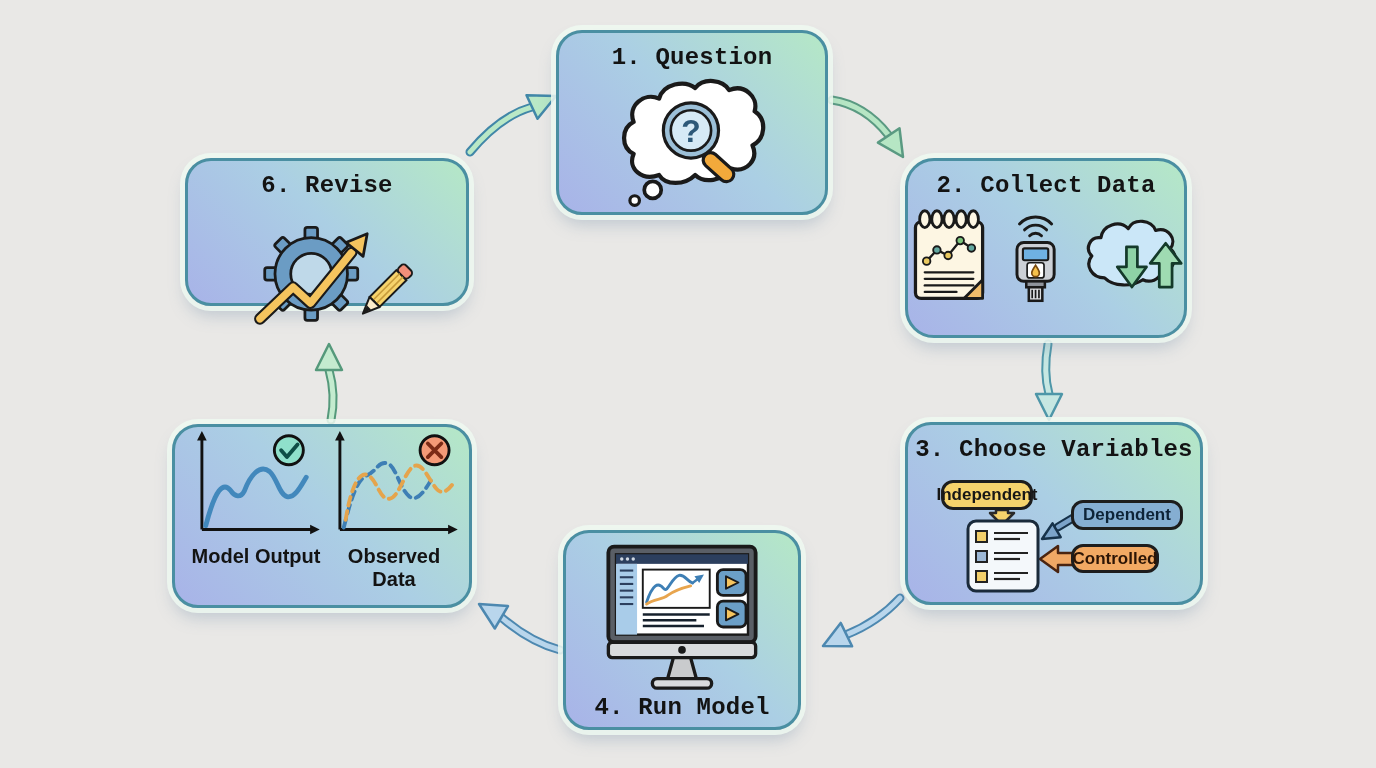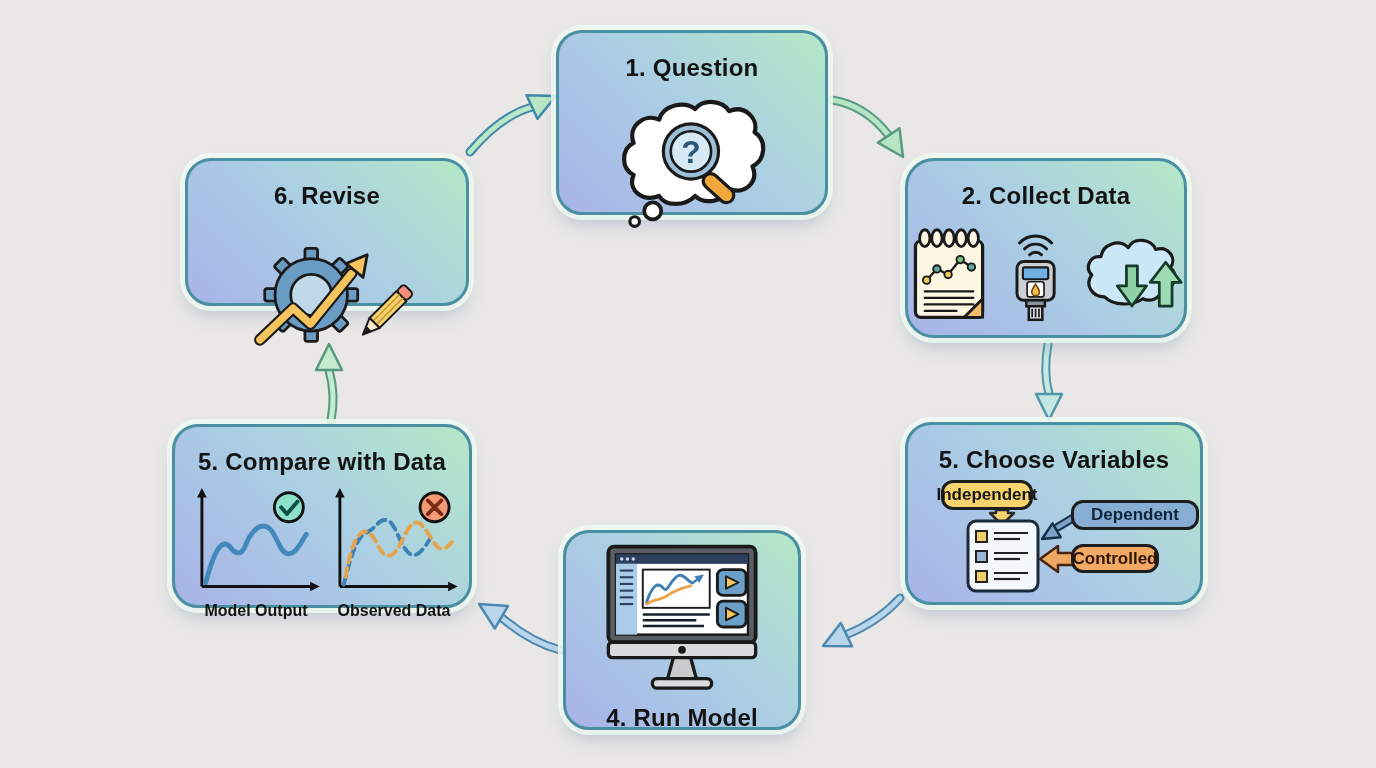--- a/index.html
+++ b/index.html
@@ -9,43 +9,43 @@
     font-family:"Liberation Sans", sans-serif;
   }
   .connectors{position:absolute; left:0; top:0;}
   .step{
     position:absolute; box-sizing:border-box;
     border:3px solid #4a8fa2; border-radius:26px;
     background:linear-gradient(45deg,#a8b3e8 0%, #abcfe4 52%, #b5e8c6 100%);
     box-shadow:0 0 0 5px rgba(238,249,241,0.85), 0 10px 16px rgba(118,144,170,0.35);
   }
   .step h2{
-    margin:10px; padding-top:11px; text-align:center;
-    font-size:24px; font-weight:bold; color:#131313; letter-spacing:.2px;
+    margin:0; padding-top:11px; text-align:center;
+    font-size:24px; font-weight:bold; color:#131313; letter-spacing:.2px;font-family:Liberation Mono, monospace;
   }
   .box1{left:556px; top:30px;  width:272px; height:185px;}
   .box2{left:905px; top:158px; width:282px; height:180px;border-radius:29px;}
   .box3{left:905px; top:422px; width:298px; height:183px;}
   .box4{left:563px; top:530px; width:238px; height:200px;}
   .box5{left:172px; top:424px; width:300px; height:184px;}
   .box6{left:185px; top:158px; width:284px; height:148px;}
   .icon-center{display:flex; justify-content:center; align-items:center;}
   .icon-row{display:flex; justify-content:center; align-items:center; gap:14px; margin-top:2px;}
   .box4 h2{padding-top:2px;}
   .pill{
     position:absolute; box-sizing:border-box; border:3px solid #1d1d1d; border-radius:12px;
     display:flex; align-items:center; justify-content:center;
     font-weight:bold; font-size:17px; color:#161616;
   }
   .pill-independent{left:33px;  top:55px;  width:92px; height:30px; background:#f6d36c;}
-  .pill-dependent  {left:163px; top:75px;  width:128px; height:30px; background:#85aed2; color:#0e2438;}
+  .pill-dependent  {left:163px; top:75px;  width:112px; height:30px; background:#85aed2; color:#0e2438;}
   .pill-controlled {left:163px; top:119px; width:88px; height:29px; background:#f2a963; color:#2d1505;}
   .panels{display:flex; justify-content:space-between; padding:0 12px; margin-top:2px;}
   .panel{width:138px; text-align:center;}
-  .panel .axis-label{font-weight:bold; font-size:16px; color:#131313; margin-top:-2px;}
+  .panel .axis-label{font-weight:bold; font-size:20px; color:#131313; margin-top:-2px;}
 </style>
 </head>
 <body>
 
 <div class="canvas">
 
   <svg class="connectors" width="1376" height="768" viewBox="0 0 1376 768">
     <g>
       <path d="M470,152 Q500,116 532,107" fill="none" stroke="#4187a8" stroke-width="9" stroke-linecap="round"></path>
       <path d="M470,152 Q500,116 532,107" fill="none" stroke="#b9e8c6" stroke-width="5" stroke-linecap="round"></path>
@@ -131,21 +131,21 @@
       </svg>
       <svg width="110" height="96" viewBox="0 0 115 100">
         <path d="M28,74 C14,74 6,60 14,50 C6,42 12,28 24,30 C26,16 44,10 54,20 C60,8 80,10 84,22 C98,18 108,32 100,42 C110,50 104,66 90,68 C88,76 78,80 70,76 C58,84 38,84 28,74 Z" fill="#cbe7f8" stroke="#1a1a1a" stroke-width="3.5" stroke-linejoin="round"></path>
         <polygon points="52,40 64,40 64,62 74,62 58,84 42,62 52,62" fill="#8ed2a6" stroke="#143a2a" stroke-width="3" stroke-linejoin="round"></polygon>
         <polygon points="88,84 88,58 78,58 95,36 112,58 102,58 102,84" fill="#9fdbb2" stroke="#143a2a" stroke-width="3" stroke-linejoin="round"></polygon>
       </svg>
     </div>
   </section>
 
   <section class="step box3">
-    <h2>5. Choose Variables</h2>
+    <h2>3. Choose Variables</h2>
     <svg width="298" height="183" viewBox="0 0 298 183" style="position:absolute;left:0;top:0;">
       <polygon points="88,85 100,85 100,88 106,88 94,100 82,88 88,88" fill="#f6d36c" stroke="#2a2a2a" stroke-width="2.5" stroke-linejoin="round"></polygon>
       <g>
         <path d="M170,90 L150,102" stroke="#16324a" stroke-width="8.5" stroke-linecap="round" fill="none"></path>
         <path d="M170,90 L150,102" stroke="#7ba3c9" stroke-width="4.5" stroke-linecap="round" fill="none"></path>
         <polygon points="134,114 144.5,98.4 152.7,112.2" fill="#7ba3c9" stroke="#16324a" stroke-width="2.5" stroke-linejoin="round"></polygon>
       </g>
       <polygon points="168,128 168,140 150,140 150,147 132,134 150,121 150,128" fill="#f0a865" stroke="#4a2410" stroke-width="2.5" stroke-linejoin="round"></polygon>
       <rect x="60" y="96" width="70" height="70" rx="8" fill="#f4f8fb" stroke="#1a2a3a" stroke-width="3"></rect>
       <rect x="68" y="106" width="11" height="11" fill="#f2cf6b" stroke="#222222" stroke-width="2"></rect>
@@ -194,21 +194,20 @@
         <rect x="18" y="108" width="154" height="16" rx="4" fill="#d9dbdd" stroke="#1a1a1a" stroke-width="3.5"></rect>
         <circle cx="95" cy="116" r="4" fill="#1a1a1a"></circle>
         <polygon points="86,124 104,124 110,146 80,146" fill="#c9cbcd" stroke="#1a1a1a" stroke-width="3.5" stroke-linejoin="round"></polygon>
         <rect x="64" y="146" width="62" height="10" rx="5" fill="#d9dbdd" stroke="#1a1a1a" stroke-width="3.5"></rect>
       </svg>
     </div>
     <h2>4. Run Model</h2>
   </section>
 
   <section class="step box5">
-    <h2>5. Compare with Data</h2>
     <div class="panels">
       <div class="panel">
         <svg width="138" height="114" viewBox="0 0 140 118">
           <line x1="14" y1="8" x2="14" y2="104" stroke="#111111" stroke-width="3"></line>
           <polygon points="14,2 9,12 19,12" fill="#111111"></polygon>
           <line x1="14" y1="104" x2="128" y2="104" stroke="#111111" stroke-width="3"></line>
           <polygon points="136,104 126,99 126,109" fill="#111111"></polygon>
           <path d="M18,100 C28,62 36,54 44,64 C48,70 54,72 58,64 C64,48 74,36 84,44 C92,51 94,68 102,70 C110,72 116,60 122,50" fill="none" stroke="#4288bc" stroke-width="5" stroke-linecap="round"></path>
           <circle cx="104" cy="22" r="15" fill="#8fe0cb" stroke="#111111" stroke-width="3"></circle>
           <path d="M96,22 l6,7 l11,-13" fill="none" stroke="#0e4f46" stroke-width="4" stroke-linecap="round" stroke-linejoin="round"></path>

